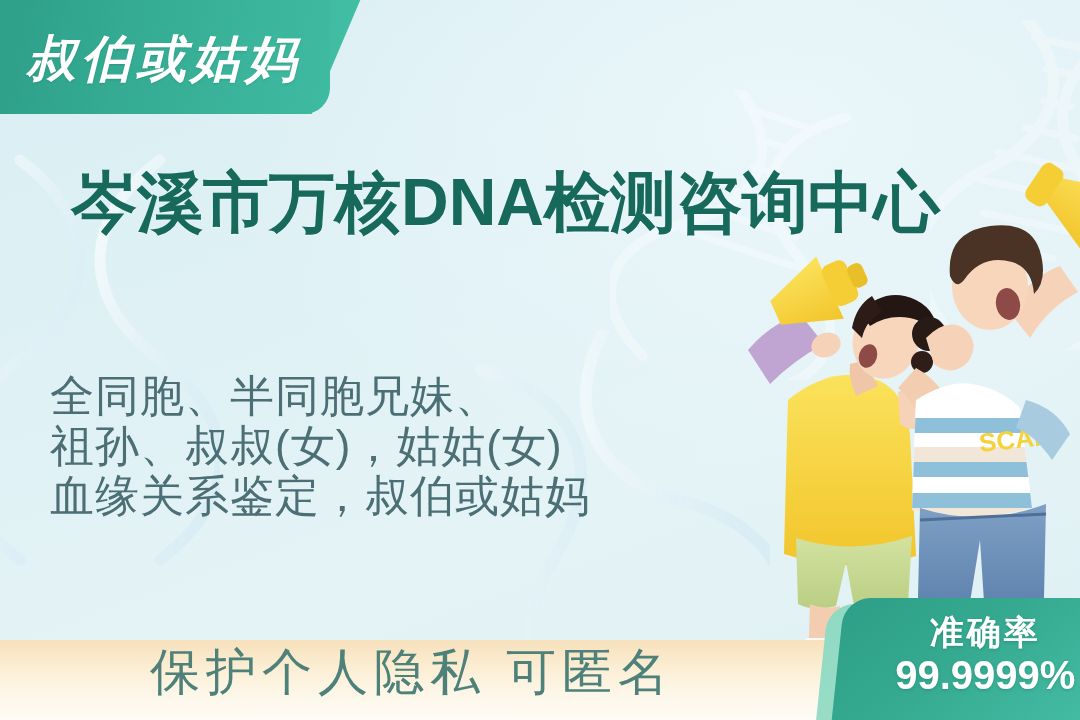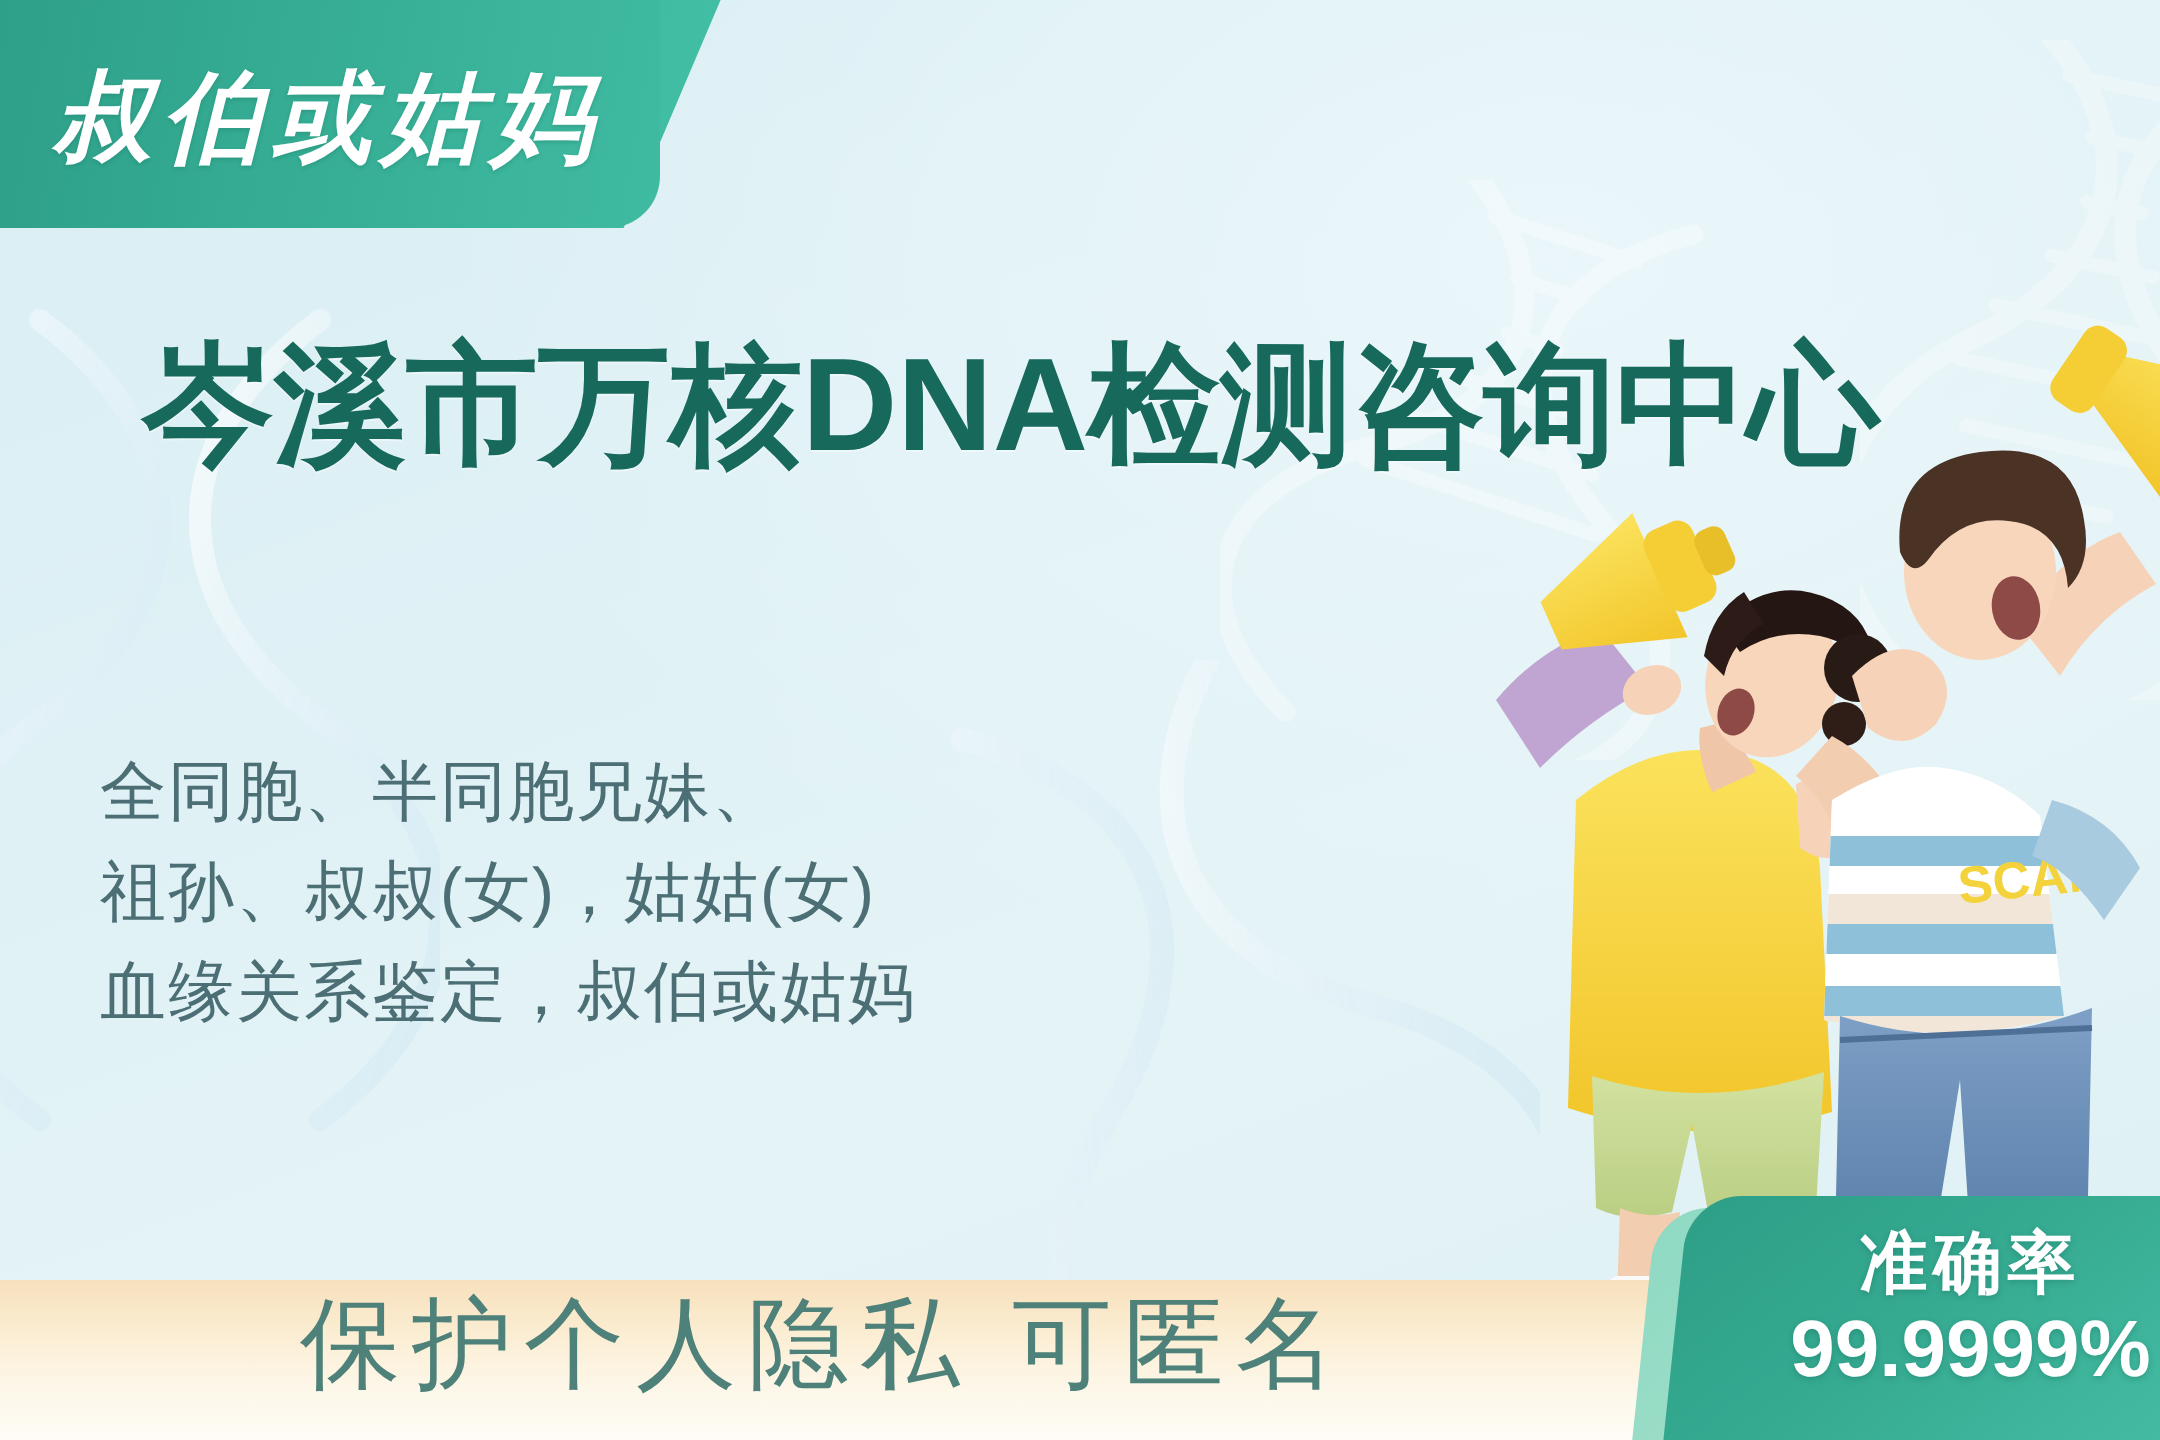--- a/index.html
+++ b/index.html
@@ -61,21 +61,21 @@
     color:#17695C;
     letter-spacing:0px;
     white-space:nowrap;
     text-shadow:0 1px 0 rgba(255,255,255,.4);
     margin-left:21px;
   }
 
   
   #body-copy {
     position:absolute; left:50px; top:372px;
-    font-size:33px; font-weight:400;
+    font-size:44px; font-weight:400;
     line-height:48px;
     color:#4C6E75;
     letter-spacing:1px;
     white-space:nowrap;
   }
   #body-copy div { margin-bottom:2px; }
 
   
   #photo { position:absolute; right:0; top:100px; width:340px; height:560px; }
 

